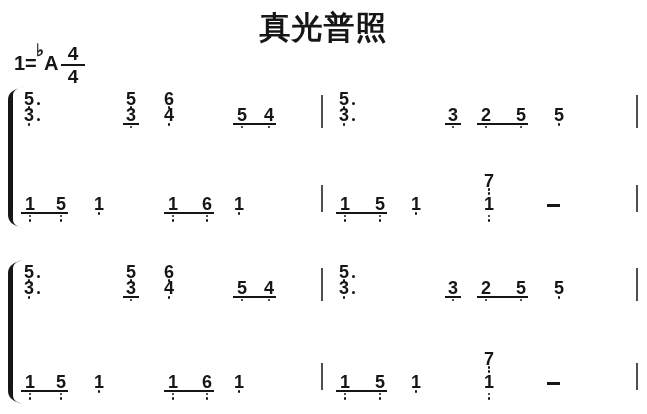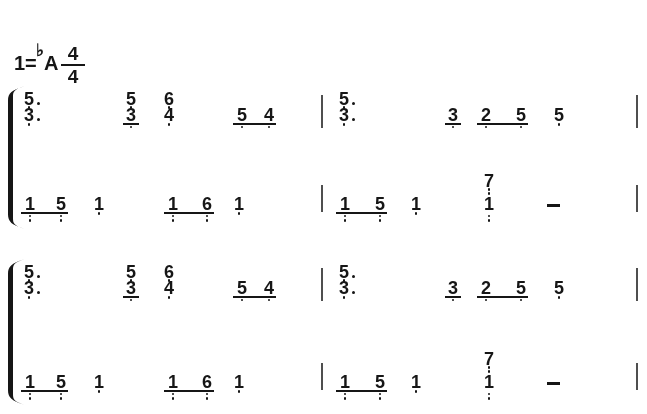--- a/index.html
+++ b/index.html
@@ -22,20 +22,21 @@
   .ddot{position:absolute;width:3px;height:3px;border-radius:50%;background:#161616;}
   .uline{position:absolute;height:1.7px;background:#161616;}
   .barline{position:absolute;width:2px;background:#4f4f4f;}
   .dash{position:absolute;width:13px;height:3.2px;background:#161616;}
   .brace{position:absolute;}
 </style>
 </head>
 <body>
 
 <div class="page">
+  <div class="score-title">真光普照</div>
   <div class="keysig">
     <span class="prefix">1=</span>
     <span class="accidental">♭</span>
     <span class="tonic">A</span>
   </div>
   <div class="timesig">
     <span class="num">4</span>
     <span class="den">4</span>
   </div>
   <div id="score">

